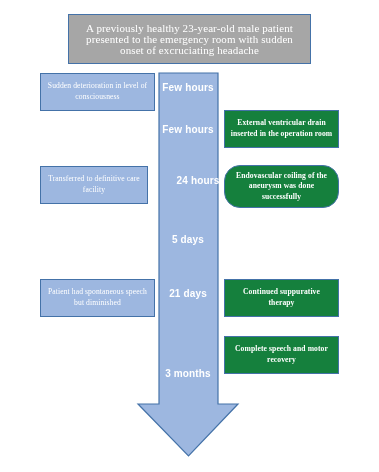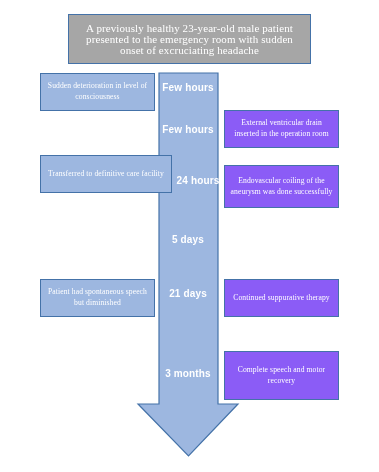--- a/index.html
+++ b/index.html
@@ -56,21 +56,22 @@
     text-align: center;
     font-size: 7.6px;
     line-height: 10.6px;
     padding: 2px 5px;
     letter-spacing: 0.1px;
   }
   .box-blue {
     background: #9DB7E0;
   }
   .box-gray {
-    background: #8b5cf6;
+    background: #15803d;
+    font-weight: bold;
   }
   .box span {
     display: block;
     width: 100%;
   }
 
   .box-header {
     font-size: 11px;
     line-height: 11px;
   }
@@ -91,33 +92,33 @@
   <div class="time-label" style="left:158px; top:82px;">Few hours</div>
   <div class="time-label" style="left:158px; top:124px;">Few hours</div>
   <div class="time-label" style="left:168px; top:175px;">24 hours</div>
   <div class="time-label" style="left:158px; top:234px;text-align:center;">5 days</div>
   <div class="time-label" style="left:158px; top:288px;">21 days</div>
   <div class="time-label" style="left:158px; top:368px;">3 months</div>
 
   <div class="box box-blue" style="left:40px; top:73px; width:115px; height:38px;">
     <span>Sudden deterioration in level of consciousness</span>
   </div>
-  <div class="box box-blue" style="left:40px; top:155px; width:132px; height:38px;">
+  <div class="box box-blue" style="left:40px; top:166px; width:108px; height:38px;">
     <span>Transferred to definitive care facility</span>
   </div>
   <div class="box box-blue" style="left:40px; top:279px; width:115px; height:38px;">
     <span>Patient had spontaneous speech but diminished</span>
   </div>
 
   <div class="box box-gray" style="left:224px; top:110px; width:115px; height:38px;">
     <span>External ventricular drain inserted in the operation room</span>
   </div>
-  <div class="box box-gray" style="left:224px; top:165px; width:115px; height:43px;">
+  <div class="box box-gray" style="left:224px; top:165px; width:115px; height:43px;border-radius:16px;">
     <span>Endovascular coiling of the aneurysm was done successfully</span>
   </div>
   <div class="box box-gray" style="left:224px; top:279px; width:115px; height:38px;text-align:center;">
     <span>Continued suppurative therapy</span>
   </div>
-  <div class="box box-gray" style="left:224px; top:351px; width:115px; height:49px;">
+  <div class="box box-gray" style="left:224px; top:336px; width:115px; height:38px;">
     <span>Complete speech and motor recovery</span>
   </div>
 
 </div>
 
 </body></html>

